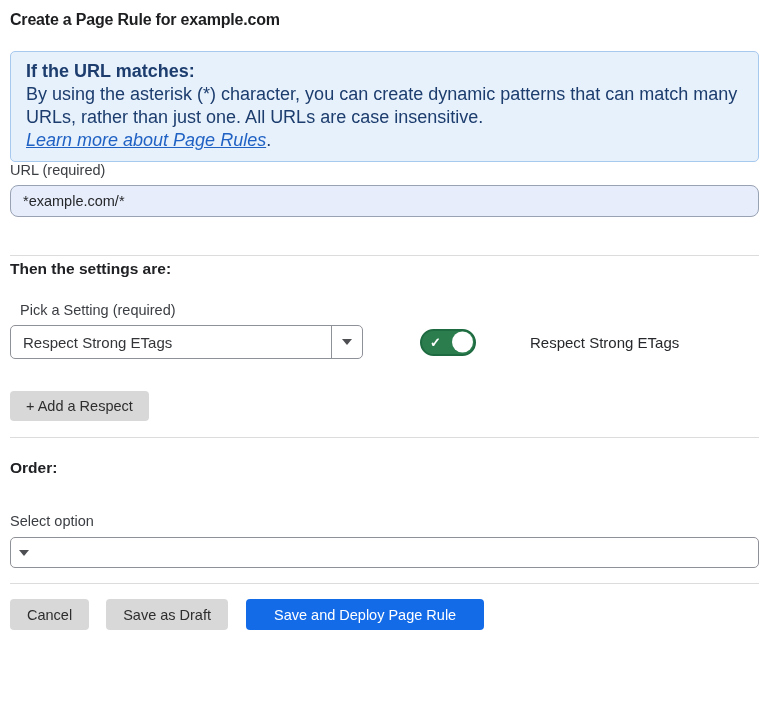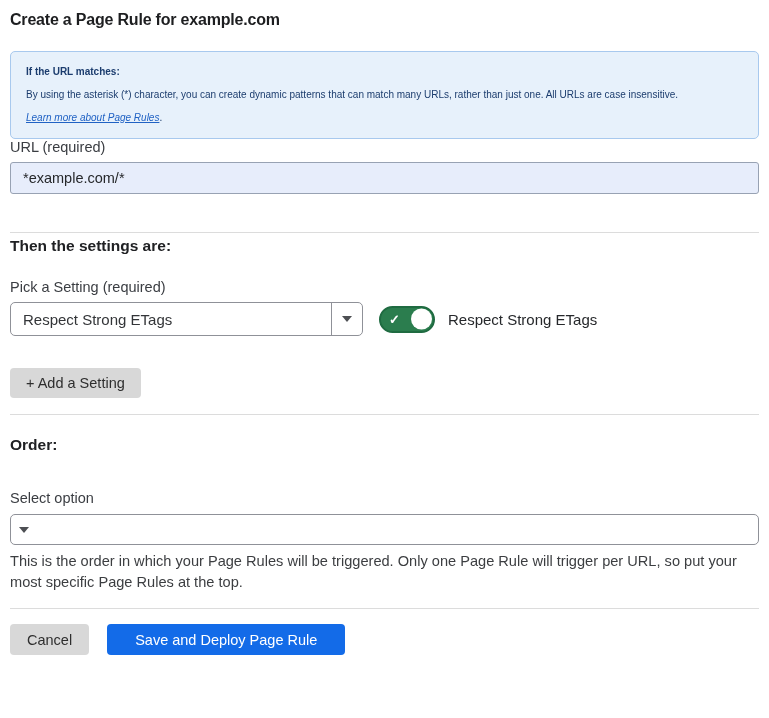--- a/index.html
+++ b/index.html
@@ -22,21 +22,21 @@
     letter-spacing: -0.2px;
   }
 
   .info-box {
     margin-top: 22px;
     background: #e7f1fb;
     border: 1px solid #a8c9ee;
     border-radius: 5px;
     padding: 8px 15px 9px 15px;
     color: #1c3d6e;
-    font-size: 10px;
+    font-size: 18px;
     line-height: 23px;
   }
   .info-heading { font-weight: 700; }
   .info-link {
     color: #2062c4;
     text-decoration: underline;
     cursor: pointer;
     font-style: italic;
   }
   .info-link-suffix { color: #1c3d6e; }
@@ -46,21 +46,21 @@
     color: #3a3d42;
   }
 
   .url-input {
     display: block;
     margin-top: 7px;
     width: 100%;
     height: 32px;
     background: #e7edfb;
     border: 1px solid #98a2b3;
-    border-radius: 3px;
+    border-radius: 8px;
     padding: 0 12px;
     font-size: 14.5px;
     color: #26282b;
     font-family: inherit;
     outline: none;
   }
 
   .divider {
     border: none;
     border-top: 1px solid #dcdcdc;
@@ -70,27 +70,28 @@
   .divider-2 { margin-top: 16px; }
   .divider-3 { margin-top: 15px; }
 
   .section-heading {
     margin-top: 4px;
     font-size: 15.5px;
     font-weight: 700;
     color: #202124;
   }
   .section-heading.order { margin-top: 21px; }
-  .picker-label { margin-top: 24px; }
+  .picker-label { margin-top: 24px; margin-left: 10px; }
   .order-label { margin-top: 36px; }
 
   .setting-row {
     margin-top: 7px;
     display: flex;
     align-items: center;
+    gap: 41px;
   }
 
   .select-box {
     display: flex;
     align-items: stretch;
     height: 34px;
     border: 1px solid #8f9198;
     border-radius: 5px;
     background: #fff;
     cursor: pointer;
@@ -247,36 +248,36 @@
       </div>
     </div>
 
     <div class="toggle">
       <span class="toggle-check">✓</span>
       <span class="toggle-knob"></span>
     </div>
     <span class="toggle-label">Respect Strong ETags</span>
   </div>
 
-  <button class="add-setting-btn">+ Add a Setting</button>
+  <button class="add-setting-btn">+ Add a Respect</button>
 
   <hr class="divider divider-2">
 
   <div class="section-heading order">Order:</div>
 
   <div class="field-label order-label">Select option</div>
 
   <div class="select-box order-select">
     <div class="select-arrow-plain">
       <span class="caret"></span>
     </div>
   </div>
 
-  <div class="help-text">This is the order in which your Page Rules will be triggered. Only one Page Rule will trigger per URL, so put your most specific Page Rules at the top.</div>
 
   <hr class="divider divider-3">
 
   <div class="footer-buttons">
     <button class="btn btn-gray">Cancel</button>
+    <button class="btn btn-gray">Save as Draft</button>
     <button class="btn btn-blue">Save and Deploy Page Rule</button>
   </div>
 
 </div>
 
 </body></html>

